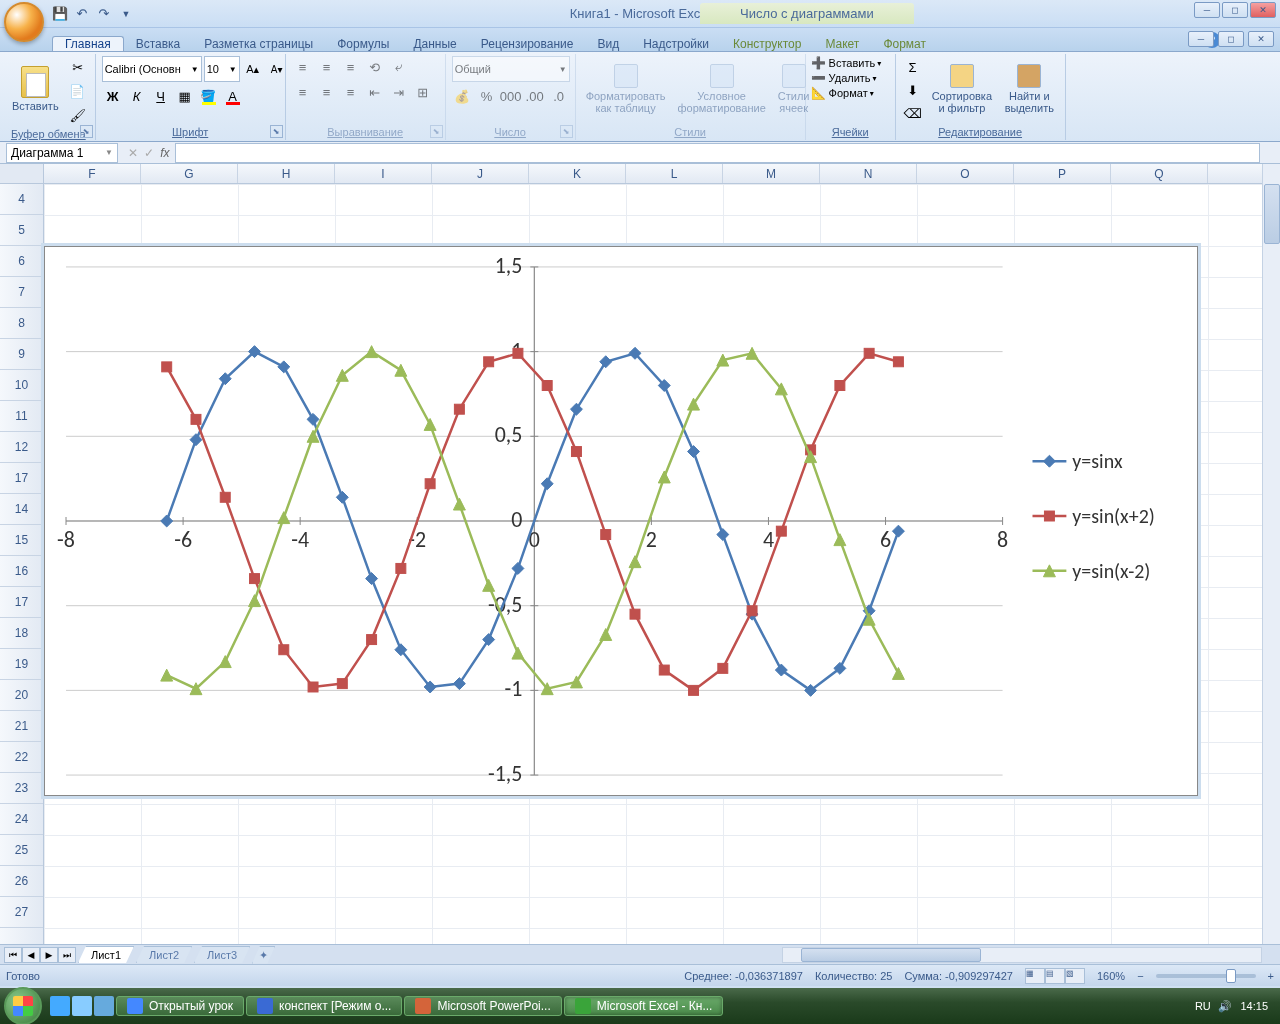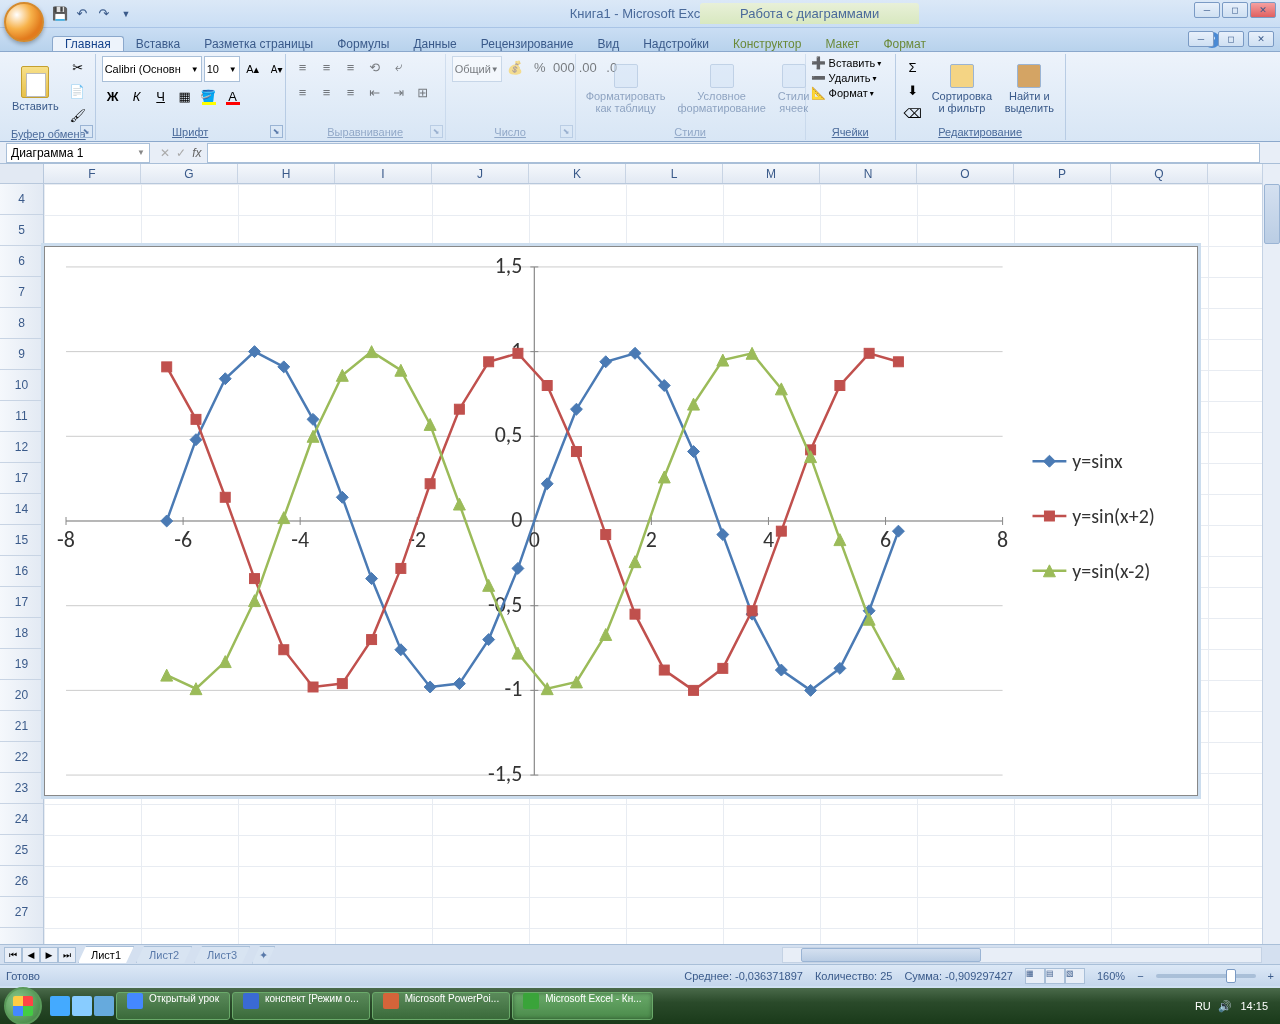--- a/index.html
+++ b/index.html
@@ -37,21 +37,21 @@
 .dialog-launcher { position:absolute; bottom:2px; right:2px; width:13px; height:13px; border:1px solid #9ab4d4; font-size:8px; text-align:center; line-height:11px; color:#5a7aaa;}
 .group.disabled { opacity: 0.5; }
 
 
 .ico-paste { width:28px; height:32px; background: linear-gradient(#f7e08a,#e7c04a); border:1px solid #c4a030; position:relative; border-radius:2px;}
 .ico-paste::after{content:'';position:absolute;top:6px;left:4px;width:18px;height:22px;background:#fff;border:1px solid #bbb;}
 .ico-generic { width:24px; height:24px; background:#d4e4f7; border:1px solid #9ab4d4; border-radius:2px;}
 
 
 .formula-bar { height: 22px; background: #e8eef7; border-bottom: 1px solid #a9bfd8; display: flex; align-items: center; }
-.name-box { width: 144px; height: 20px; border: 1px solid #a9bfd8; background: #fff; margin-left: 6px; padding: 0 4px; font-size: 12px; display:flex; align-items:center; justify-content:space-between;}
+.name-box { width: 112px; height: 20px; border: 1px solid #a9bfd8; background: #fff; margin-left: 6px; padding: 0 4px; font-size: 12px; display:flex; align-items:center; justify-content:space-between;}
 .fx-area { display:flex; align-items:center; gap:6px; margin-left:10px; flex:1;}
 .fx-lbl { font-style: italic; color: #666; font-size:12px;}
 .fx-input { flex:1; height:20px; border:1px solid #a9bfd8; background:#fff; margin-right:20px;}
 
 
 .sheet-area { position: relative; background: #fff; height: 780px; display:flex;}
 .col-headers { position:absolute; top:0; left:44px; right:18px; height:20px; background: linear-gradient(#f5f8fc,#e2e9f3); border-bottom:1px solid #b8c8dc; display:flex;}
 .col-h { width:97px; border-right:1px solid #c8d4e4; text-align:center; font-size:12px; color:#3a5a8a; line-height:20px;}
 .row-headers { position:absolute; top:20px; left:0; width:44px; bottom:0; background: linear-gradient(90deg,#f5f8fc,#e2e9f3); border-right:1px solid #b8c8dc;}
 .row-h { height:31px; border-bottom:1px solid #c8d4e4; text-align:center; font-size:12px; color:#3a5a8a; line-height:31px;}
@@ -78,42 +78,42 @@
 .status-right { display:flex; align-items:center; gap:12px;}
 .zoom-slider { width:100px; height:4px; background:#a9bfd8; position:relative; border-radius:2px;}
 .zoom-thumb { position:absolute; width:10px; height:14px; background:#fff; border:1px solid #7a9ac4; top:-5px; left:70px; border-radius:2px;}
 .view-btns { display:flex;}
 .view-btn { width:20px; height:16px; border:1px solid #a9bfd8; background:#e8eef7; font-size:8px;}
 
 
 .taskbar { position:absolute; bottom:0; left:0; right:0; height:36px; background:linear-gradient(#4a6a4a,#2a4a2a 40%,#1a3a1a); display:flex; align-items:center; padding:0 4px; gap:2px;}
 .start-btn { width:38px; height:38px; border-radius:50%; background:radial-gradient(circle at 35% 35%, #8aca8a,#3a7a3a); border:2px solid #5a9a5a; display:flex; align-items:center; justify-content:center;}
 .start-btn::after { content:''; width:20px; height:20px; background: conic-gradient(#f44 0 25%, #4c4 25% 50%, #48f 50% 75%, #fc4 75% 100%); border-radius:2px;}
-.task-btn { height:28px; padding:0 10px; background:linear-gradient(#5a8a5a,#3a6a3a); border:1px solid #6aaa6a; border-radius:3px; color:#fff; font-size:10px; display:flex; align-items:flex-start; gap:6px; max-width:160px; overflow:hidden; white-space:nowrap;}
+.task-btn { height:20px; padding:0 10px; background:linear-gradient(#5a8a5a,#3a6a3a); border:1px solid #6aaa6a; border-radius:3px; color:#fff; font-size:12px; display:flex; align-items:center; gap:6px; max-width:160px; overflow:hidden; white-space:nowrap;}
 .task-btn.active { background:linear-gradient(#6aaa6a,#4a8a4a); box-shadow:inset 0 0 4px rgba(0,0,0,0.4);}
 .task-ico { width:16px; height:16px; background:#fff; border-radius:2px; flex-shrink:0;}
 .tray { margin-left:auto; display:flex; align-items:center; gap:8px; color:#fff; font-size:11px; padding-right:8px;}
 .ql { display:flex; gap:2px; margin-left:6px;}
 .ql-ico { width:20px; height:20px; border-radius:2px;}
 
 text { font-family: Calibri, sans-serif; }
 </style>
 </head>
 <body>
 
 <div class="titlebar">
   <div class="office-btn"></div>
   <div class="qat">
     <span class="qat-btn">💾</span>
     <span class="qat-btn">↶</span>
     <span class="qat-btn">↷</span>
     <span class="qat-btn" style="font-size:9px;">▼</span>
   </div>
   <div class="title-text">Книга1 - Microsoft Excel</div>
-  <div class="title-extra">Работа с диаграммами</div>
+  <div class="title-extra">Число с диаграммами</div>
   <div class="win-controls">
     <div class="win-btn">─</div>
     <div class="win-btn">◻</div>
     <div class="win-btn" style="background:linear-gradient(#f5a0a0,#e06060);">✕</div>
   </div>
 </div>
 
 <div class="ribbon-tabs">
   <div class="tab active">Главная</div>
   <div class="tab">Вставка</div>
@@ -195,21 +195,21 @@
         <div class="small-btn">⇤</div>
         <div class="small-btn">⇥</div>
         <div class="small-btn">⊞</div>
       </div>
     </div>
     <div class="group-label">Выравнивание</div>
     <div class="dialog-launcher">⬊</div>
   </div>
 
   <div class="group disabled" style="width:130px;">
-    <div class="group-body" style="flex-direction:row; gap:3px;">
+    <div class="group-body" style="flex-direction:column; gap:3px;">
       <div class="combo" style="width:118px;">
           <span>Общий</span>
           <span style="font-size:8px;">▼</span>
         </div>
       <div class="row">
         <div class="small-btn">💰</div>
         <div class="small-btn">%</div>
         <div class="small-btn">000</div>
         <div class="small-btn">.00</div>
         <div class="small-btn">.0</div>

